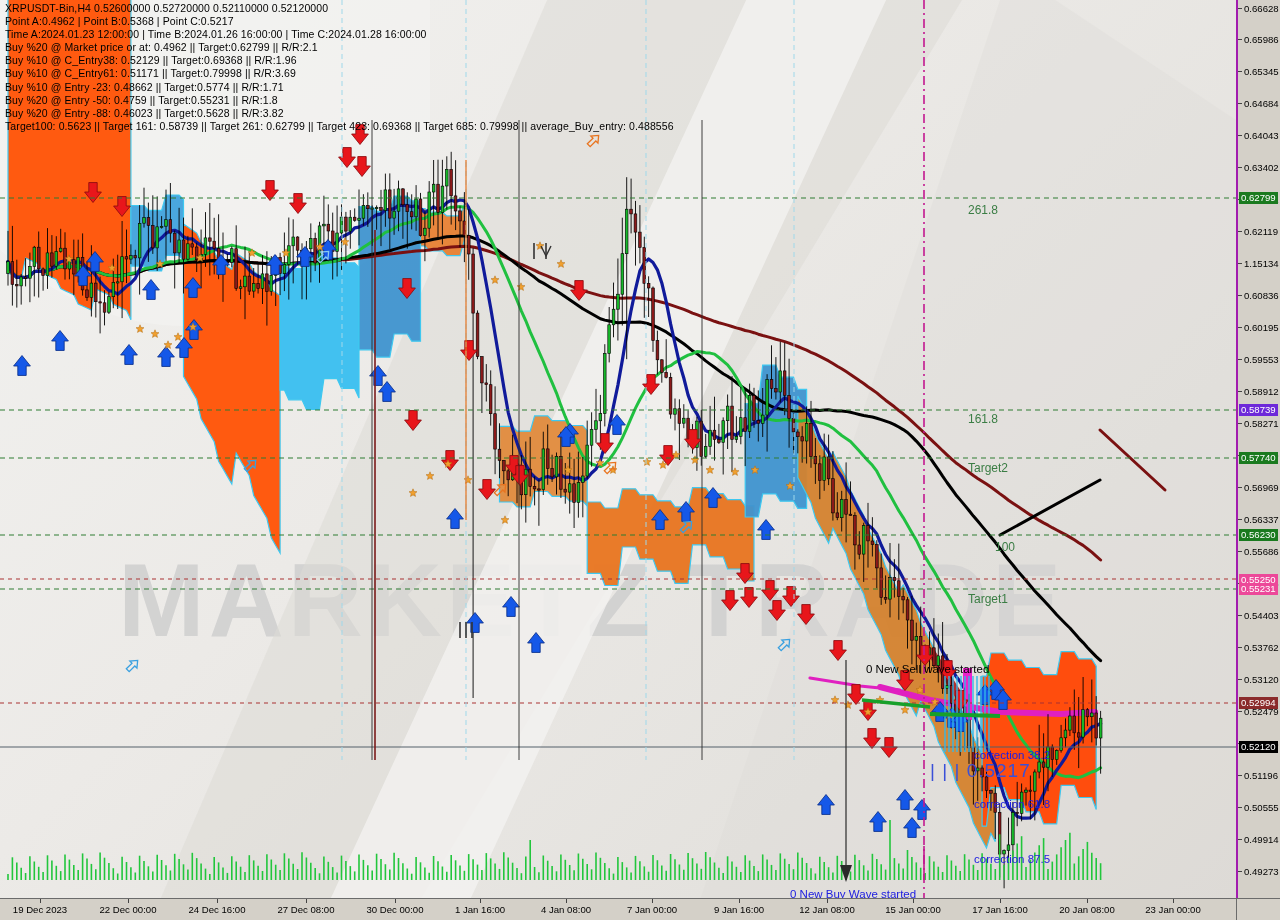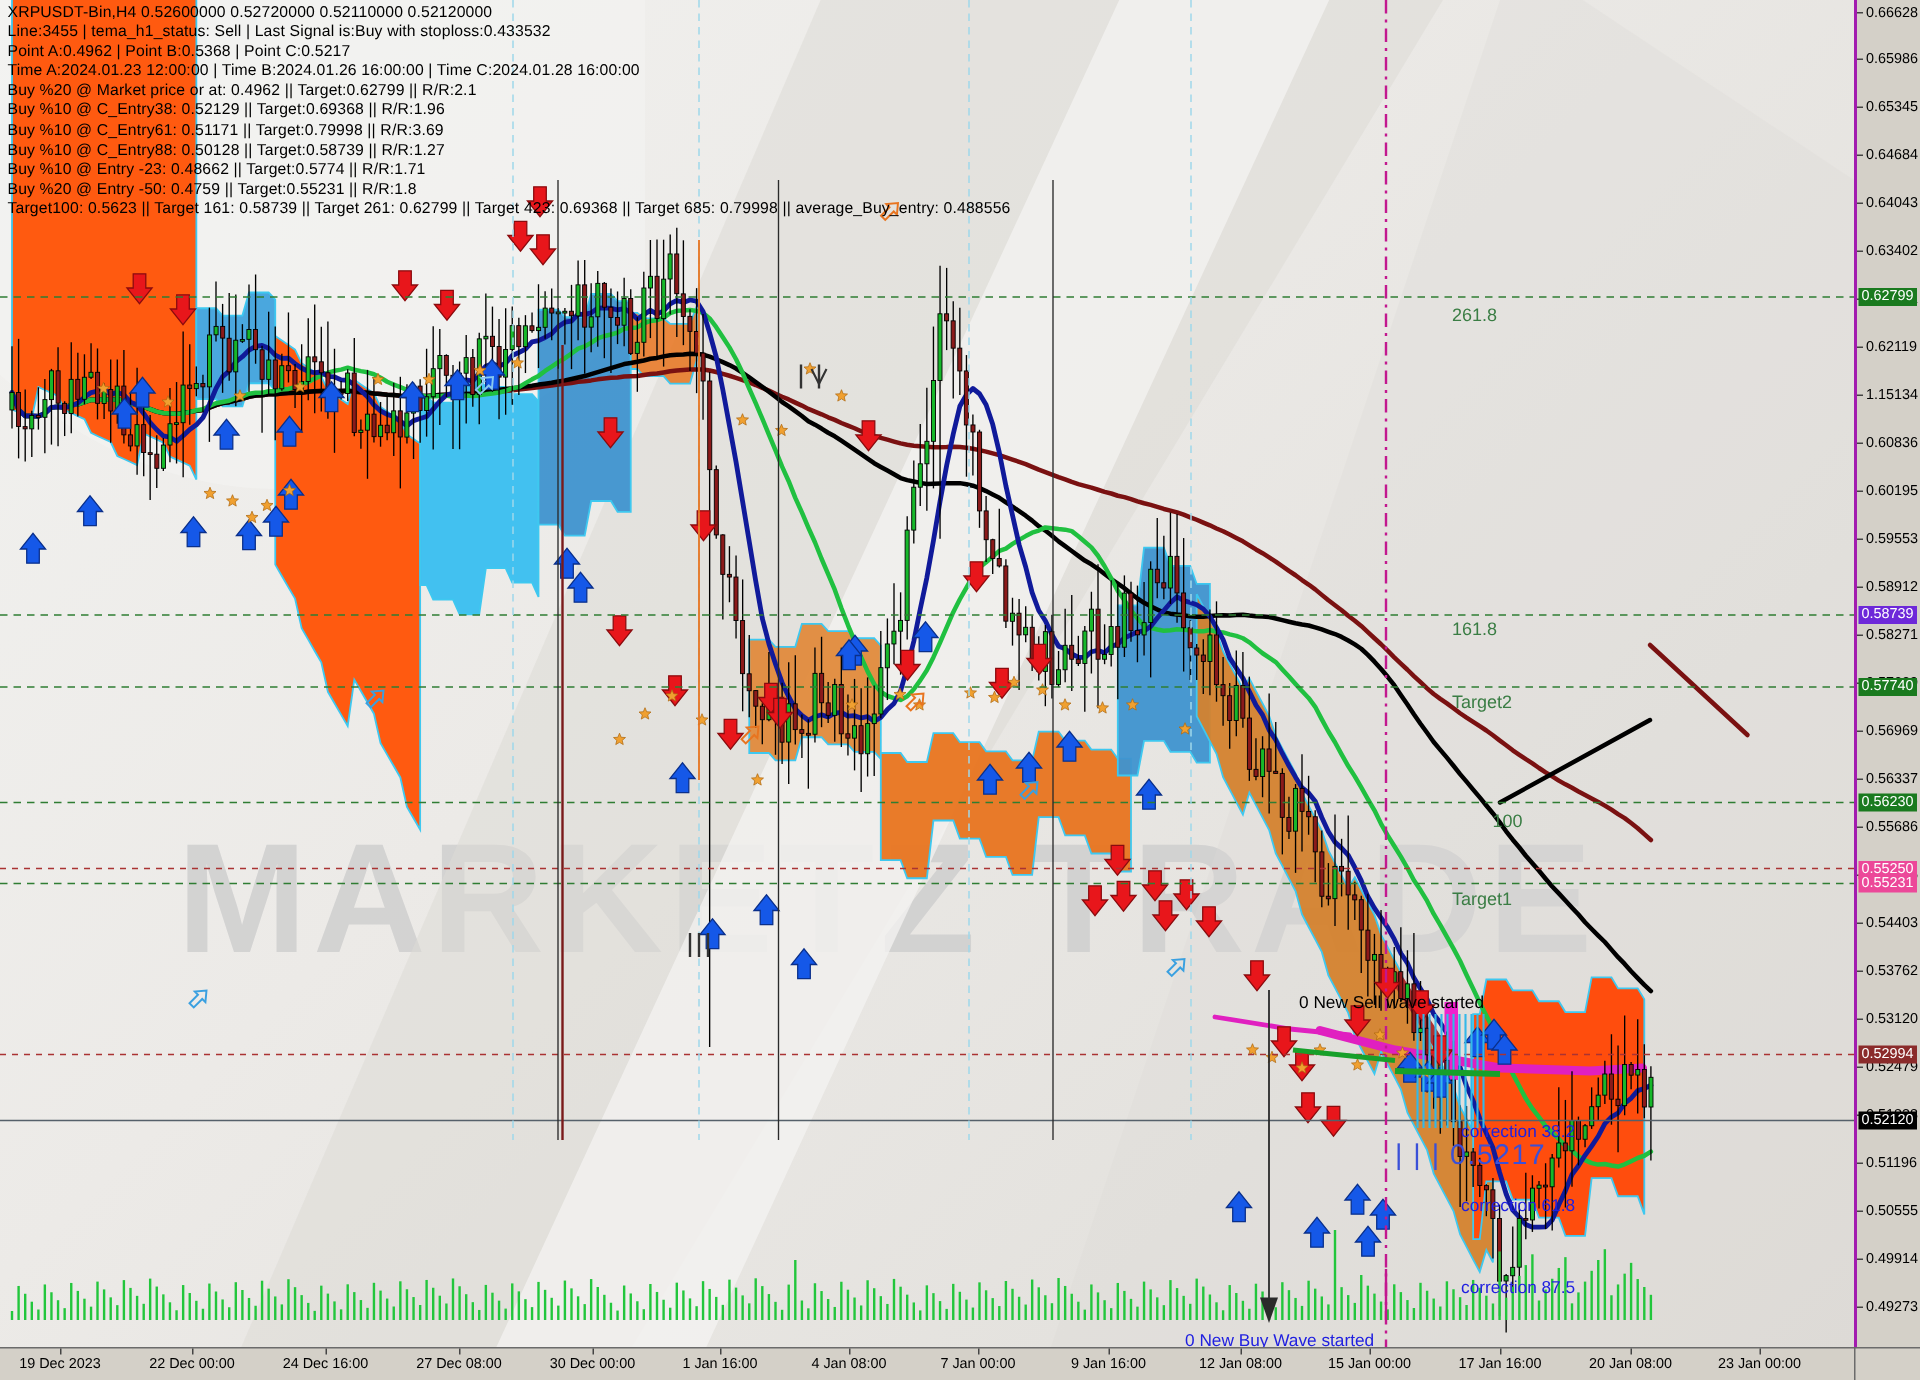--- a/index.html
+++ b/index.html
@@ -1163,29 +1163,28 @@
       <div class="ann black" style="left: 866px; top: 663px;">0 New Sell wave started</div>
       <div class="ann blue" style="left: 974px; top: 749px;">correction 38.2</div>
       <div class="ann bigblue" style="left: 930px; top: 760px;">| | | 0.5217</div>
       <div class="ann blue" style="left: 974px; top: 798px;">correction 61.8</div>
       <div class="ann blue" style="left: 974px; top: 853px;">correction 87.5</div>
       <div class="ann blue" style="left: 790px; top: 888px;">0 New Buy Wave started</div>
     </div>
 
   <div id="hdr">
     <div>XRPUSDT-Bin,H4  0.52600000 0.52720000 0.52110000 0.52120000</div>
-    <div>Line:3455 |  tema_h1_status: Sell |  Last Signal is:Buy with stoploss:0.433532</div>
     <div>Point A:0.4962 |  Point B:0.5368 |  Point C:0.5217</div>
     <div>Time A:2024.01.23 12:00:00 |  Time B:2024.01.26 16:00:00 |  Time C:2024.01.28 16:00:00</div>
     <div>Buy %20 @ Market price or at: 0.4962  ||  Target:0.62799  ||  R/R:2.1</div>
     <div>Buy %10 @ C_Entry38: 0.52129  ||  Target:0.69368  ||  R/R:1.96</div>
     <div>Buy %10 @ C_Entry61: 0.51171  ||  Target:0.79998  ||  R/R:3.69</div>
-    <div>Buy %10 @ C_Entry88: 0.50128  ||  Target:0.58739  ||  R/R:1.27</div>
     <div>Buy %10 @ Entry -23: 0.48662  ||  Target:0.5774  ||  R/R:1.71</div>
     <div>Buy %20 @ Entry -50: 0.4759  ||  Target:0.55231  ||  R/R:1.8</div>
+    <div>Buy %20 @ Entry -88: 0.46023  ||  Target:0.5628  ||  R/R:3.82</div>
     <div>Target100: 0.5623  ||  Target 161: 0.58739  ||  Target 261: 0.62799  ||  Target 423: 0.69368  ||  Target 685: 0.79998  ||  average_Buy_entry: 0.488556</div>
   </div>
 
   <div id="yaxis">
       <div class="ytick" style="top: 3px;">
         <span class="tk"></span>
         <span class="tx">0.66628</span>
       </div>
       <div class="ytick" style="top: 34px;">
         <span class="tk"></span>

